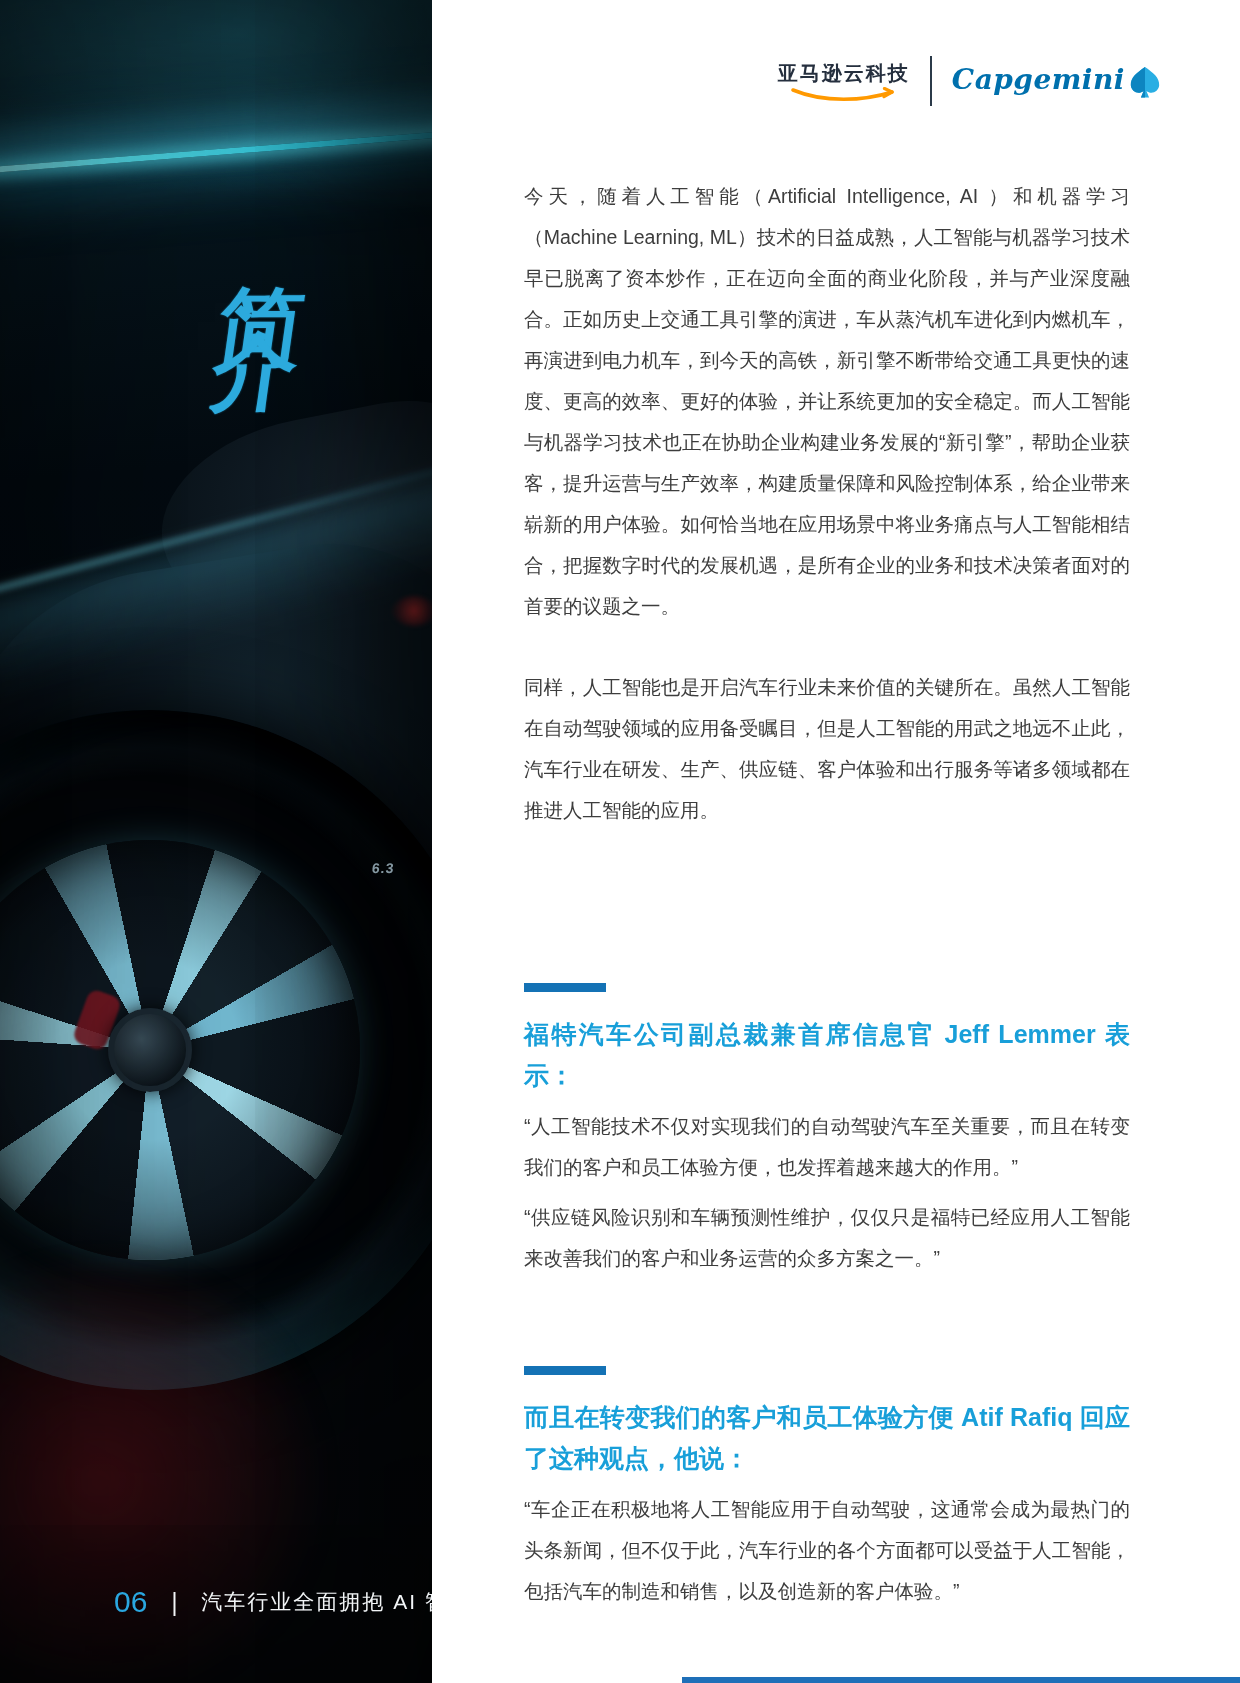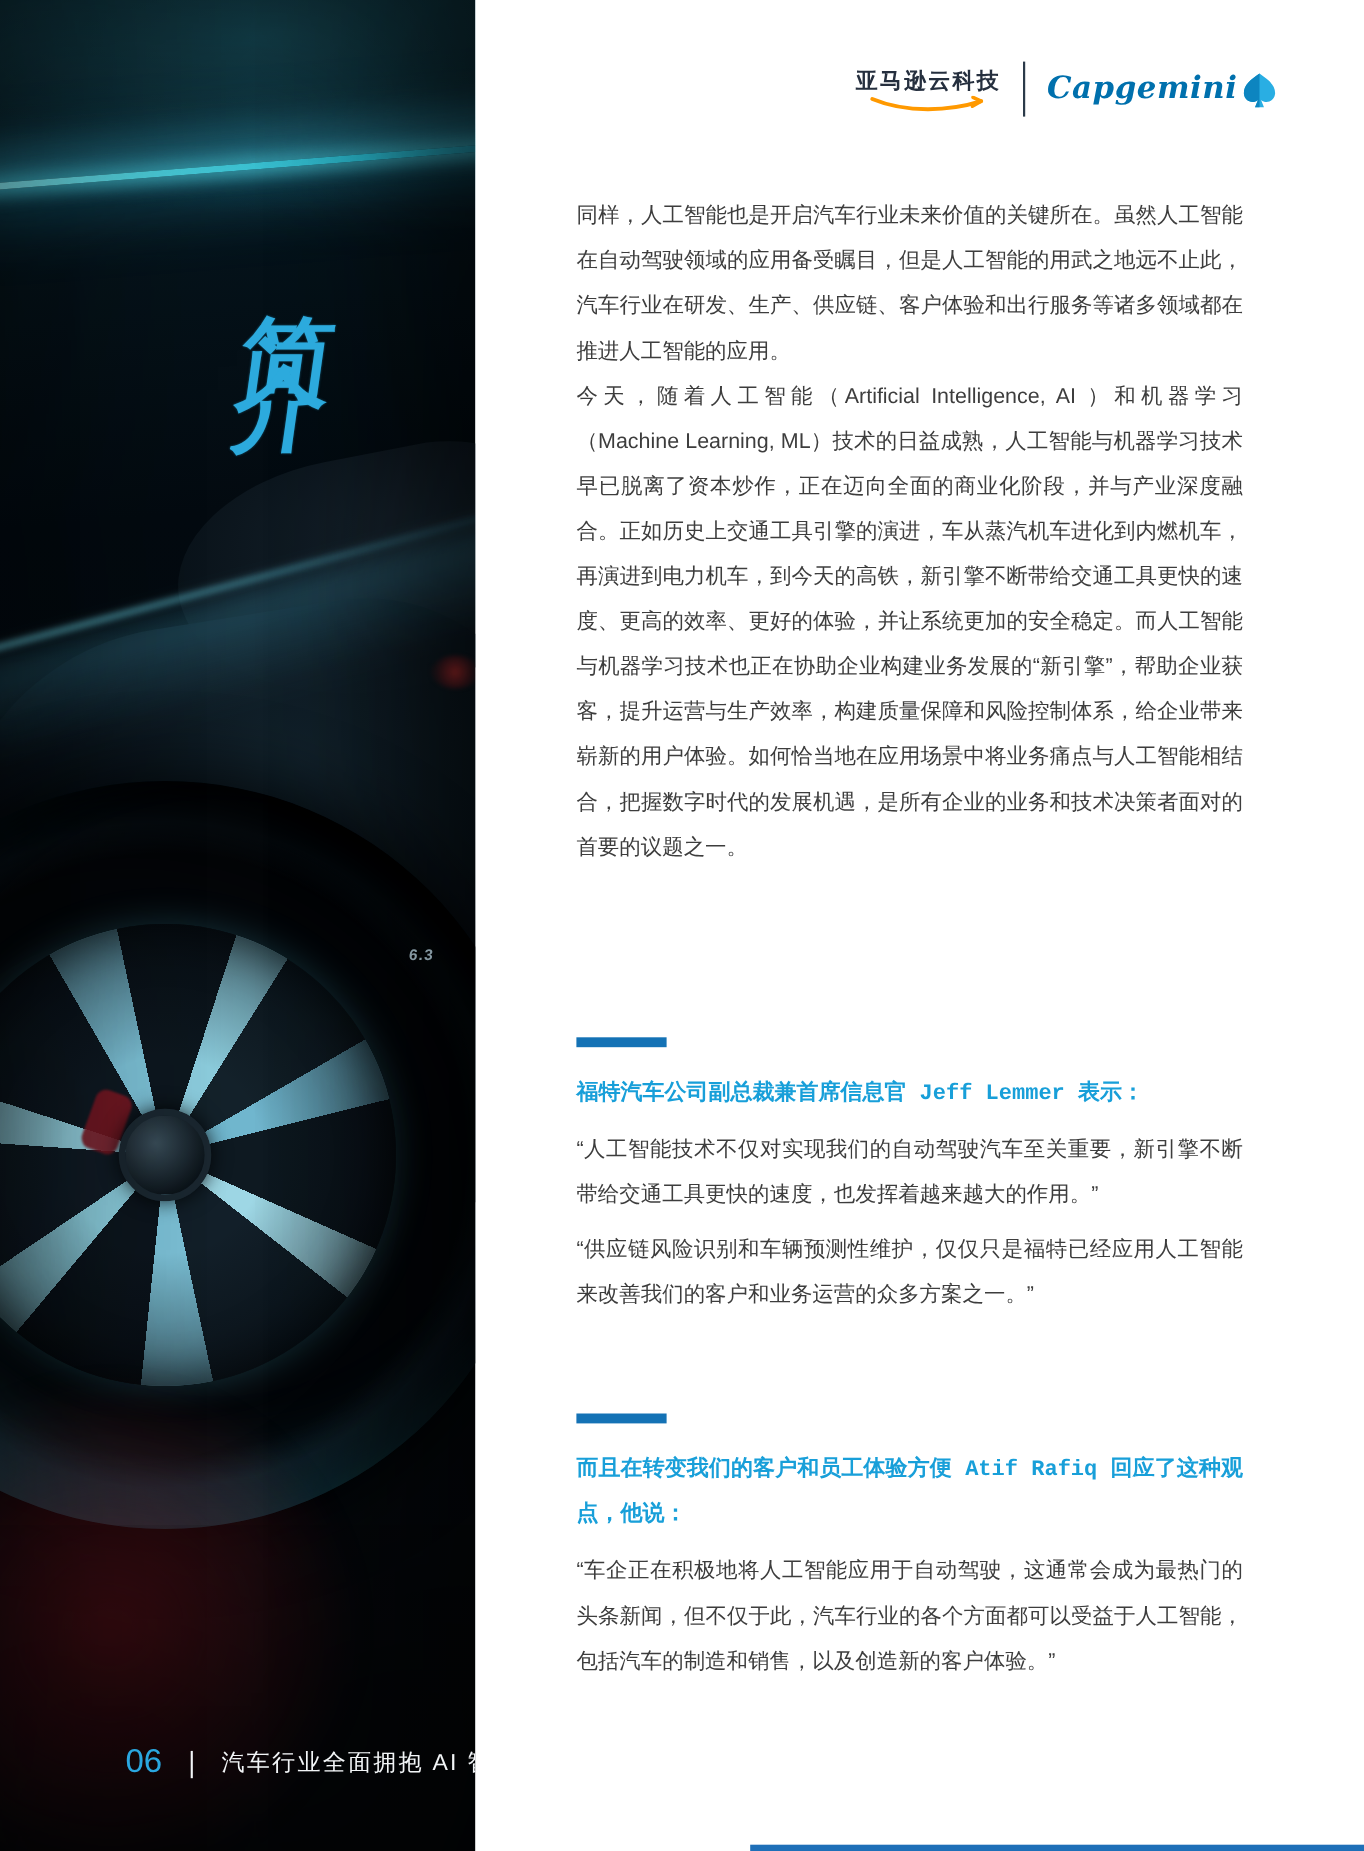--- a/index.html
+++ b/index.html
@@ -133,22 +133,22 @@
   
   .content { position:absolute; left:524px; top:176px; width:606px; }
   .body-p {
     font-size:19.5px; line-height:41px; color:#3d3d3d; text-align:justify;
   }
   .body-p1 { margin-bottom:40px; }
   .q-section-1 { margin-top:152px; }
   .q-section-2 { margin-top:87px; }
   .q-bar { width:82px; height:9px; background:#1472b5; }
   .q-heading {
-    margin-top:22px; font-size:20px; line-height:41px; font-weight:bold;
-    color:#189fd9; text-align:justify;font-family:Liberation Mono, monospace;
+    margin-top:22px; font-size:25px; line-height:41px; font-weight:bold;
+    color:#189fd9; text-align:justify;
   }
   .q-text {
     margin-top:10px; font-size:19.5px; line-height:41px; color:#3d3d3d; text-align:justify;
   }
   .q-text + .q-text { margin-top:9px; }
 
   .bottom-bar { position:absolute; left:682px; right:0; bottom:0; height:6px; background:#1e6fb8; }
 </style>
 </head>
 <body>
@@ -193,27 +193,27 @@
     <div class="cap-logo">
       <span class="cap-text">Capgemini</span>
       <svg width="34" height="34" viewBox="0 0 36 36" style="margin:2px 0 0 3px">
         <path d="M18 2 C26.5 8 33.5 13 33 21.5 C32.4 28.6 24.5 31.6 19.5 27.4 L22.3 34.5 L13.7 34.5 L16.5 27.4 C11.5 31.6 3.6 28.6 3 21.5 C2.5 13 9.5 8 18 2 Z" fill="#29aee3"></path>
         <path d="M18 2 C9.5 8 2.5 13 3 21.5 C3.6 28.6 11.5 31.6 16.5 27.4 L13.7 34.5 L18 34.5 Z" fill="#0d85c0"></path>
       </svg>
     </div>
   </div>
 
   <div class="content">
+    <p class="body-p body-p1">今天，随着人工智能（Artificial Intelligence, AI ）和机器学习（Machine Learning, ML）技术的日益成熟，人工智能与机器学习技术早已脱离了资本炒作，正在迈向全面的商业化阶段，并与产业深度融合。正如历史上交通工具引擎的演进，车从蒸汽机车进化到内燃机车，再演进到电力机车，到今天的高铁，新引擎不断带给交通工具更快的速度、更高的效率、更好的体验，并让系统更加的安全稳定。而人工智能与机器学习技术也正在协助企业构建业务发展的“新引擎”，帮助企业获客，提升运营与生产效率，构建质量保障和风险控制体系，给企业带来崭新的用户体验。如何恰当地在应用场景中将业务痛点与人工智能相结合，把握数字时代的发展机遇，是所有企业的业务和技术决策者面对的首要的议题之一。</p>
     <p class="body-p">同样，人工智能也是开启汽车行业未来价值的关键所在。虽然人工智能在自动驾驶领域的应用备受瞩目，但是人工智能的用武之地远不止此，汽车行业在研发、生产、供应链、客户体验和出行服务等诸多领域都在推进人工智能的应用。</p>
-    <p class="body-p body-p1">今天，随着人工智能（Artificial Intelligence, AI ）和机器学习（Machine Learning, ML）技术的日益成熟，人工智能与机器学习技术早已脱离了资本炒作，正在迈向全面的商业化阶段，并与产业深度融合。正如历史上交通工具引擎的演进，车从蒸汽机车进化到内燃机车，再演进到电力机车，到今天的高铁，新引擎不断带给交通工具更快的速度、更高的效率、更好的体验，并让系统更加的安全稳定。而人工智能与机器学习技术也正在协助企业构建业务发展的“新引擎”，帮助企业获客，提升运营与生产效率，构建质量保障和风险控制体系，给企业带来崭新的用户体验。如何恰当地在应用场景中将业务痛点与人工智能相结合，把握数字时代的发展机遇，是所有企业的业务和技术决策者面对的首要的议题之一。</p>
 
     <div class="q-section-1">
       <div class="q-bar"></div>
       <div class="q-heading">福特汽车公司副总裁兼首席信息官 Jeff Lemmer 表示：</div>
-      <p class="q-text">“人工智能技术不仅对实现我们的自动驾驶汽车至关重要，新引擎不断带给交通工具更快的速度，也发挥着越来越大的作用。”</p>
+      <p class="q-text">“人工智能技术不仅对实现我们的自动驾驶汽车至关重要，而且在转变我们的客户和员工体验方便，也发挥着越来越大的作用。”</p>
       <p class="q-text">“供应链风险识别和车辆预测性维护，仅仅只是福特已经应用人工智能来改善我们的客户和业务运营的众多方案之一。”</p>
     </div>
 
     <div class="q-section-2">
       <div class="q-bar"></div>
       <div class="q-heading">而且在转变我们的客户和员工体验方便 Atif Rafiq 回应了这种观点，他说：</div>
       <p class="q-text">“车企正在积极地将人工智能应用于自动驾驶，这通常会成为最热门的头条新闻，但不仅于此，汽车行业的各个方面都可以受益于人工智能，包括汽车的制造和销售，以及创造新的客户体验。”</p>
     </div>
   </div>
 

